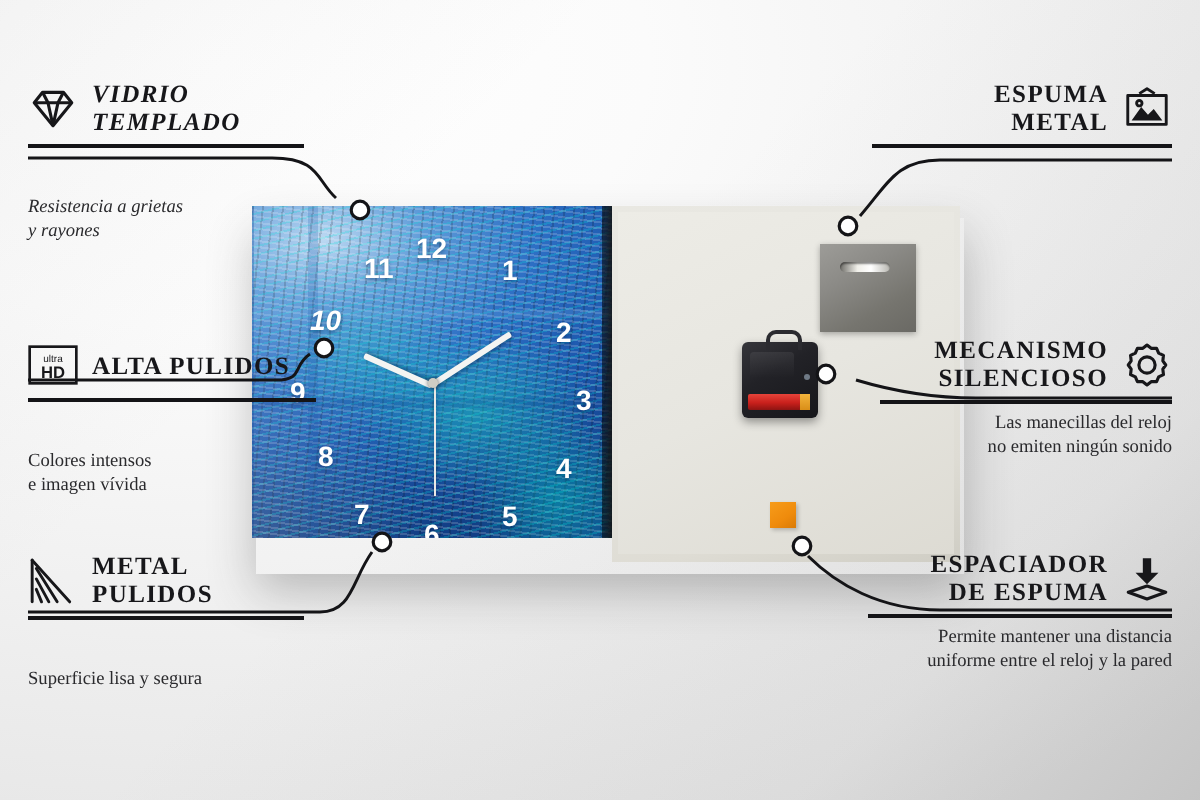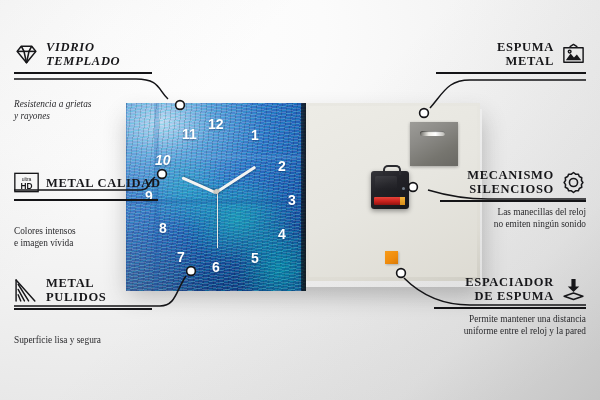--- a/index.html
+++ b/index.html
@@ -20,21 +20,21 @@
         linear-gradient(135deg, rgba(255,255,255,0) 45%, rgba(150,150,150,0.13) 80%, rgba(120,120,120,0.28) 100%),
         linear-gradient(315deg, rgba(255,255,255,0) 70%, rgba(160,160,160,0.10) 100%);
   }
 
   
   #product{position:absolute;left:126px;top:103px;width:354px;height:178px;}
   .prod-shadow{position:absolute;left:2px;top:6px;width:354px;height:178px;
      box-shadow:0 8px 22px rgba(60,60,60,.32);}
 
   
-  .clock{position:absolute;left:0;top:0;width:180px;height:188px;overflow:hidden;
+  .clock{position:absolute;left:0;top:0;width:180px;height:166px;overflow:hidden;
      background:#a21caf;}
   .clock-art{position:absolute;inset:0;
      background:
        repeating-linear-gradient(8deg, rgba(255,255,255,.17) 0px, rgba(255,255,255,.17) 1px, rgba(0,0,0,0) 1px, rgba(0,0,0,0) 3px),
        repeating-linear-gradient(-14deg, rgba(0,230,220,.22) 0px, rgba(0,230,220,.22) 1px, rgba(0,0,0,0) 1px, rgba(0,0,0,0) 4px),
        repeating-linear-gradient(96deg, rgba(0,0,0,.16) 0px, rgba(0,0,0,.16) 1px, rgba(0,0,0,0) 1px, rgba(0,0,0,0) 5px),
        radial-gradient(130% 90% at 20% 10%, #bcd8f2 0%, #5d9ad8 22%, #2d6fc4 45%, #1b55ab 70%, #123f86 100%);
   }
   .clock-art2{position:absolute;inset:0;
      background:
@@ -207,21 +207,21 @@
   <div class="callout left" style="left:14px;top:170px;width:155px;">
     <div class="co-head">
       <span class="ico">
         <svg width="25" height="25" viewBox="0 0 30 26">
           <rect x="1" y="2" width="28" height="22" fill="none" stroke="#17171a" stroke-width="1.6"></rect>
           <text x="15" y="11" font-family="Liberation Sans, sans-serif" font-size="6" font-weight="400" text-anchor="middle" fill="#17171a">ultra</text>
           <text x="15" y="21" font-family="Liberation Sans, sans-serif" font-size="10" font-weight="700" text-anchor="middle" fill="#17171a">HD</text>
         </svg>
       </span>
       <div class="co-title">
-        <div>METAL CALIDAD</div>
+        <div>ALTA PULIDOS</div>
       </div>
     </div>
     <div class="co-rule" style="width:144px;"></div>
     <div class="co-desc">
       <div>Colores intensos</div>
       <div>e imagen vívida</div>
     </div>
   </div>
 
   <div class="callout left" style="left:14px;top:276px;width:150px;">

